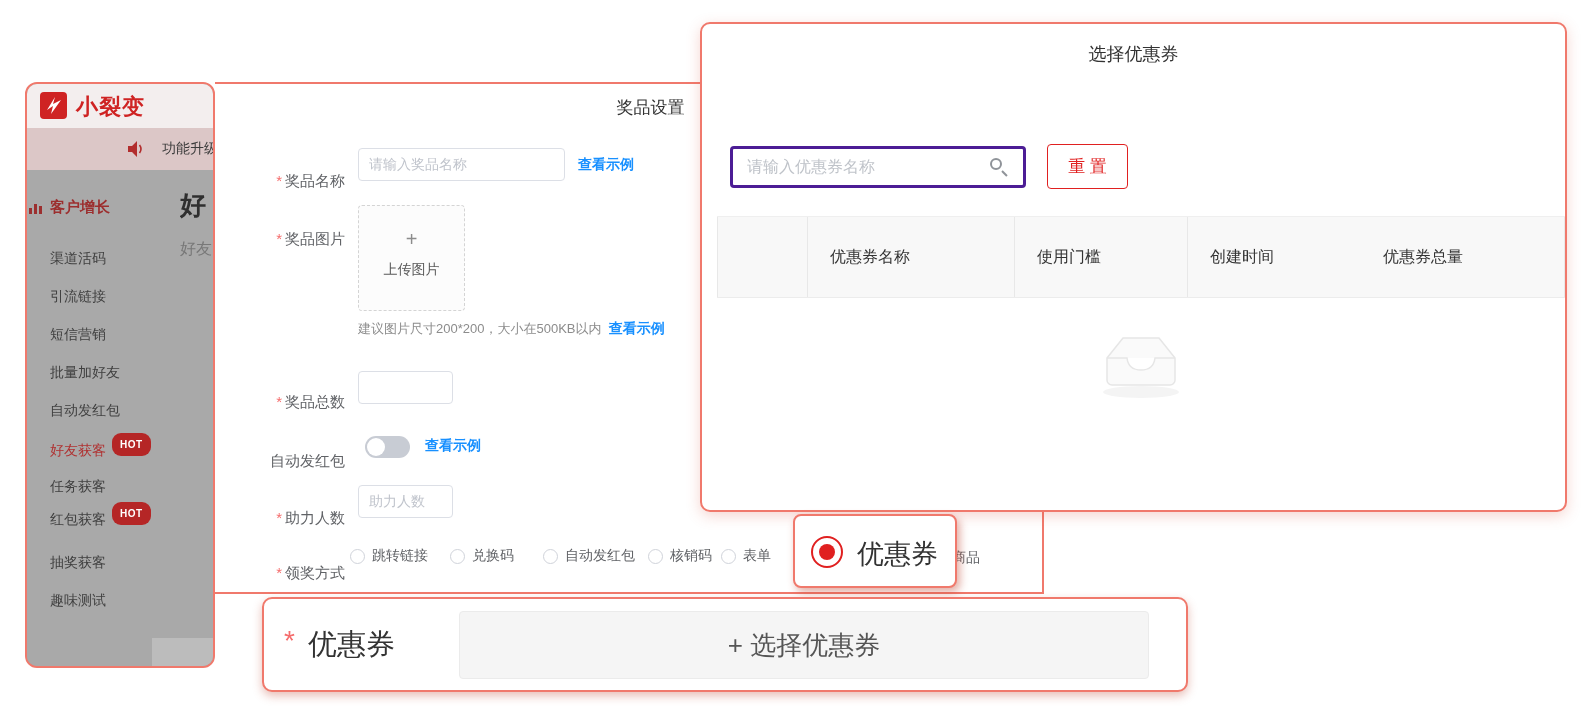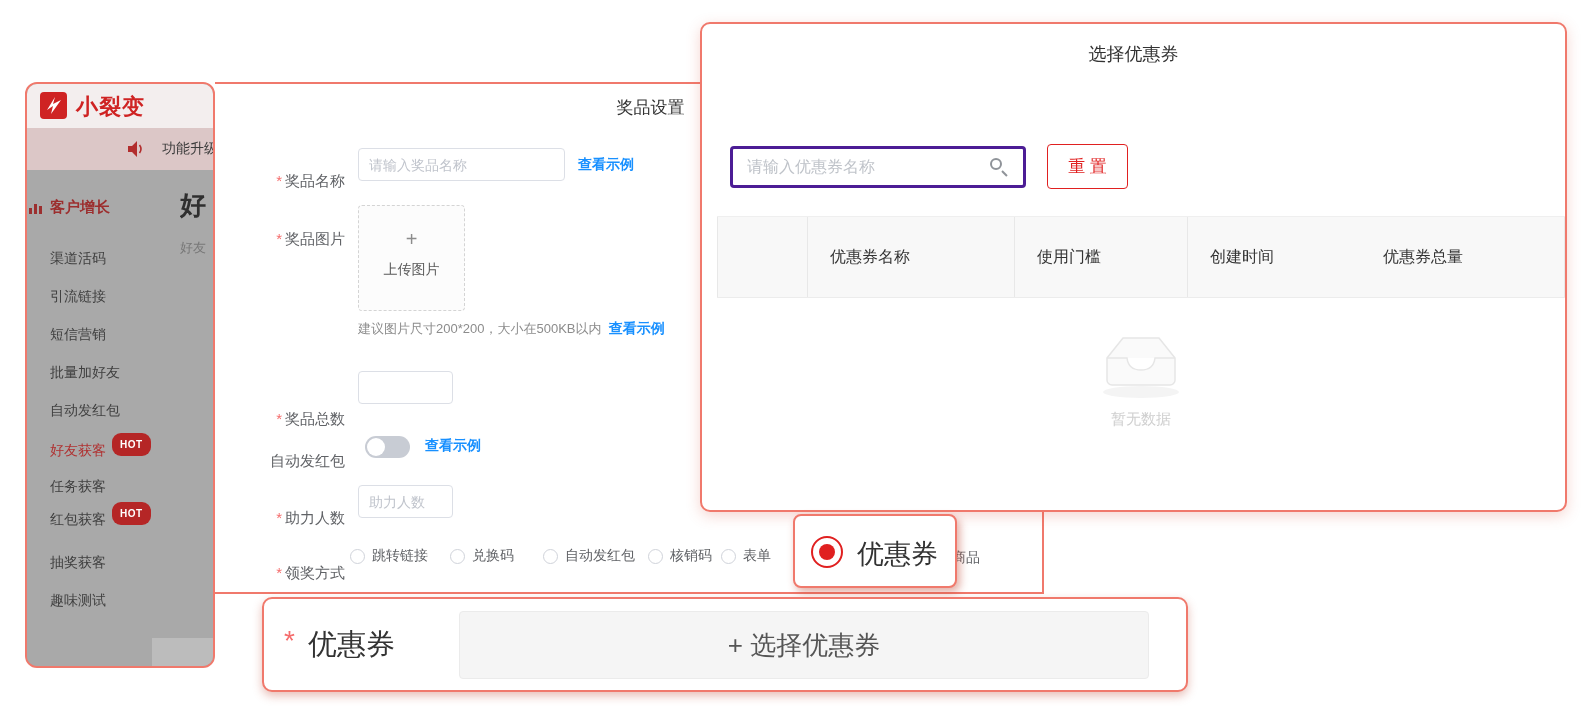--- a/index.html
+++ b/index.html
@@ -19,28 +19,28 @@
   .notice-text { position:absolute; left:135px; top:12px; font-size:14px; color:#3c3c3c; white-space:nowrap; }
   .side-area { position:absolute; left:0; top:86px; width:100%; height:500px; background:#a9a9a9; }
   .section-head { position:absolute; left:23px; top:114px; font-size:15px; font-weight:bold; color:#9c2f2f; white-space:nowrap; }
   .growth-icon { position:absolute; left:2px; top:118px; width:14px; height:12px; display:flex; align-items:flex-end; gap:2px; }
   .growth-icon i { display:block; width:3px; background:#9c2f2f; }
   .menu-item { position:absolute; left:23px; font-size:14px; color:#414141; white-space:nowrap; cursor:pointer; }
   .menu-item.active { color:#b03232; }
   .hot { display:inline-block; margin-left:6px; transform:translateY(-7px); background:#b52626; color:#fff; font-size:10px; font-weight:bold; padding:6px 8px; border-radius:9px; letter-spacing:.5px; }
   .side-footer { position:absolute; left:125px; top:554px; width:63px; height:28px; background:#bcbcbc; }
   .page-title-frag { position:absolute; left:153px; top:104px; width:34px; font-size:26px; font-weight:bold; color:#2f2f2f; white-space:nowrap; overflow:hidden; }
-  .page-sub-frag { position:absolute; left:153px; top:155px; width:33px; font-size:13px; color:#787878; white-space:nowrap; overflow:hidden; }
+  .page-sub-frag { position:absolute; left:153px; top:155px; width:33px; font-size:16px; color:#787878; white-space:nowrap; overflow:hidden; }
 
   
   .boxB { left:215px; top:82px; width:829px; height:512px; border-left:none; z-index:2; }
   .b-title { position:absolute; left:0; top:12px; width:100%; text-align:center; font-size:17px; color:#333;padding-left:44px; }
   .flabel { position:absolute; left:0; width:130px; text-align:right; font-size:15px; color:#606266; white-space:nowrap;margin-top:16px; }
   .req { color:#f56c6c; margin-right:3px; }
-  .tin { position:absolute; height:33px; border:1px solid #dcdfe6; border-radius:4px; padding:0 10px; font-size:14px; color:#606266; background:#fff; outline:none; font-family:Liberation Sans, sans-serif; }
+  .tin { position:absolute; height:33px; border:1px solid #dcdfe6; border-radius:4px; padding:0 10px; font-size:14px; color:#606266; background:#fff; outline:none; font-family:Liberation Mono, monospace; }
   .tin::placeholder { color:#c0c4cc; }
   .link { position:absolute; font-size:14px; color:#1890ff; font-weight:bold; cursor:pointer; white-space:nowrap; }
   .upload { position:absolute; left:143px; top:121px; width:107px; height:106px; border:1px dashed #d4d4d4; border-radius:4px; background:#fcfcfc; text-align:center; cursor:pointer; }
   .up-plus { display:block; margin-top:22px; font-size:20px; color:#8c8c8c; }
   .up-text { display:block; margin-top:10px; font-size:14px; color:#595959; }
   .hint { position:absolute; left:143px; top:236px; font-size:13px; color:#8c8c8c; white-space:nowrap; }
   .toggle { position:absolute; left:150px; top:352px; width:45px; height:22px; background:#c8ccd4; border-radius:11px; cursor:pointer; }
   .toggle .knob { position:absolute; left:2px; top:2px; width:18px; height:18px; background:#fff; border-radius:50%; }
   .ropt { position:absolute; top:463px; display:flex; align-items:center; gap:7px; cursor:pointer; }
   .rcirc { width:15px; height:15px; border:1px solid #d0d3da; border-radius:50%; background:#fff; }
@@ -134,21 +134,21 @@
     <input class="tin" style="left: 143px; top: 64px; width: 207px;" placeholder="请输入奖品名称">
     <div class="link" style="left:363px; top:72px">查看示例</div>
 
     <div class="flabel" style="top:130px"><span class="req">*</span><span>奖品图片</span></div>
     <div class="upload">
       <span class="up-plus">+</span>
       <span class="up-text">上传图片</span>
     </div>
     <div class="hint"><span>建议图片尺寸200*200，大小在500KB以内</span>&nbsp;&nbsp;<span class="link" style="position:static">查看示例</span></div>
 
-    <div class="flabel" style="top:310px"><span class="req">*</span><span>奖品总数</span></div>
+    <div class="flabel" style="top:293px"><span class="req">*</span><span>奖品总数</span></div>
     <input class="tin" style="left: 143px; top: 287px; width: 95px;">
 
     <div class="flabel" style="top:352px">自动发红包</div>
     <div class="toggle">
         <div class="knob"></div>
       </div>
     <div class="link" style="left:210px; top:353px">查看示例</div>
 
     <div class="flabel" style="top:409px"><span class="req">*</span><span>助力人数</span></div>
     <input class="tin" style="left: 143px; top: 401px; width: 95px;" placeholder="助力人数">
@@ -194,21 +194,20 @@
         <div class="m-th c4">创建时间</div>
         <div class="m-th c3">优惠券总量</div>
       </div>
       <div class="m-body">
         <div class="empty-wrap">
           <svg width="96" height="74" viewBox="0 0 96 74">
             <ellipse cx="48" cy="66" rx="38" ry="6" fill="#f4f4f4"></ellipse>
             <path d="M14,32 L30,12 H66 L82,32 V54 a5,5 0 0 1 -5,5 H19 a5,5 0 0 1 -5,-5 Z" fill="#fafafa" stroke="#e6e6e6" stroke-width="1.5"></path>
             <path d="M14,32 H34 c1,8 6,12 14,12 s13,-4 14,-12 H82" fill="#fff" stroke="#e6e6e6" stroke-width="1.5"></path>
           </svg>
-          <div class="empty-text">暂无数据</div>
         </div>
       </div>
     </div>
   </div>
 
   <div class="frame boxD">
     <div class="d-radio">
         <div class="dot"></div>
       </div>
     <div class="d-label">优惠券</div>

